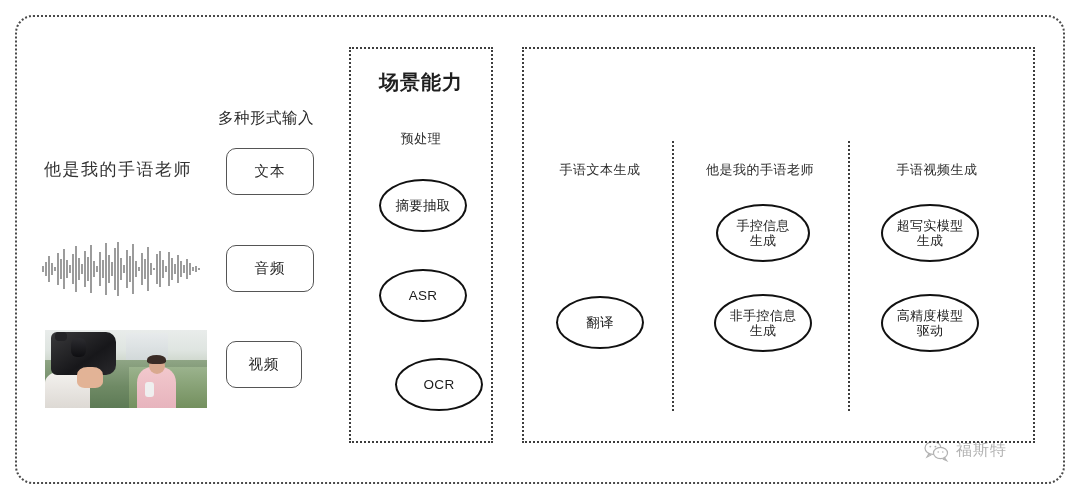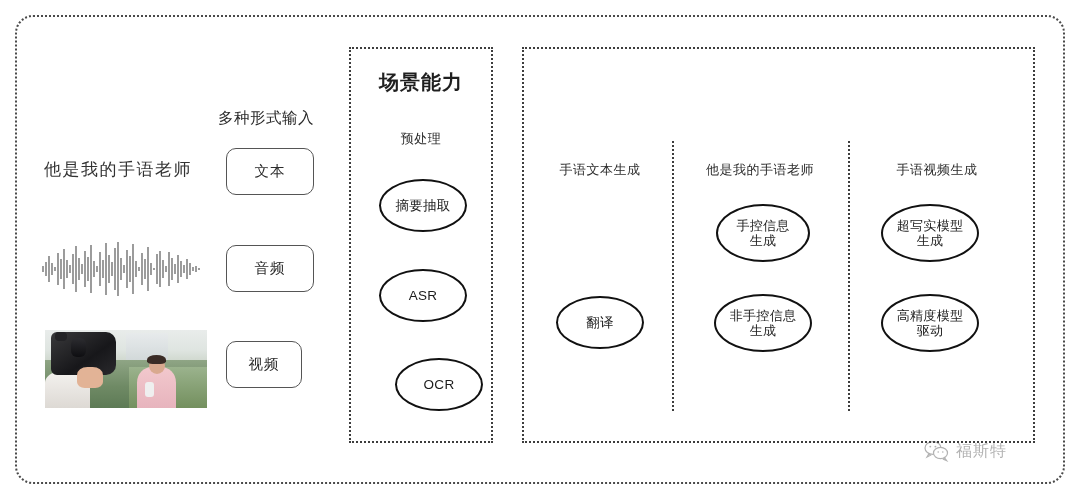--- a/index.html
+++ b/index.html
@@ -189,21 +189,21 @@
   .vt-operator {
     position: absolute; left: 0%; top: 54%; width: 28%; height: 46%;
     background: linear-gradient(180deg, #f3f1ee 0%, #ddd9d4 100%);
     border-radius: 30% 20% 0 0;
   }
 
   
   .watermark {
     position: absolute;
     display: flex;
-    align-items: center;
+    align-items: flex-start;
     gap: 6px;
     opacity: 0.42;
   }
   .wm-text {
     font-size: 16px;
     color: #4a4a4a;
     letter-spacing: 1px;
     font-weight: normal;
   }
 </style>

